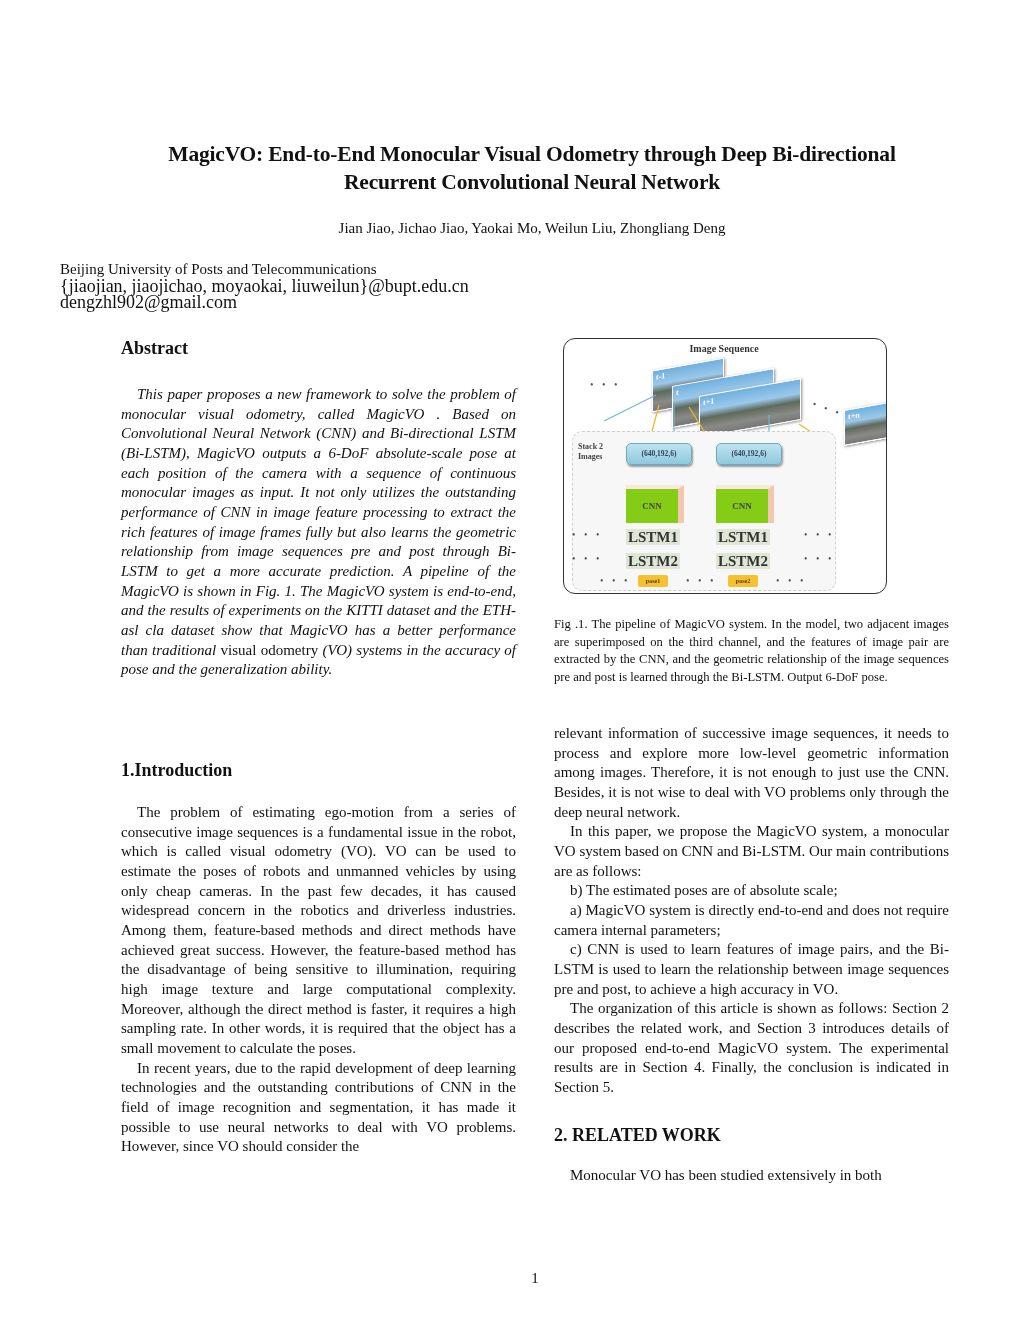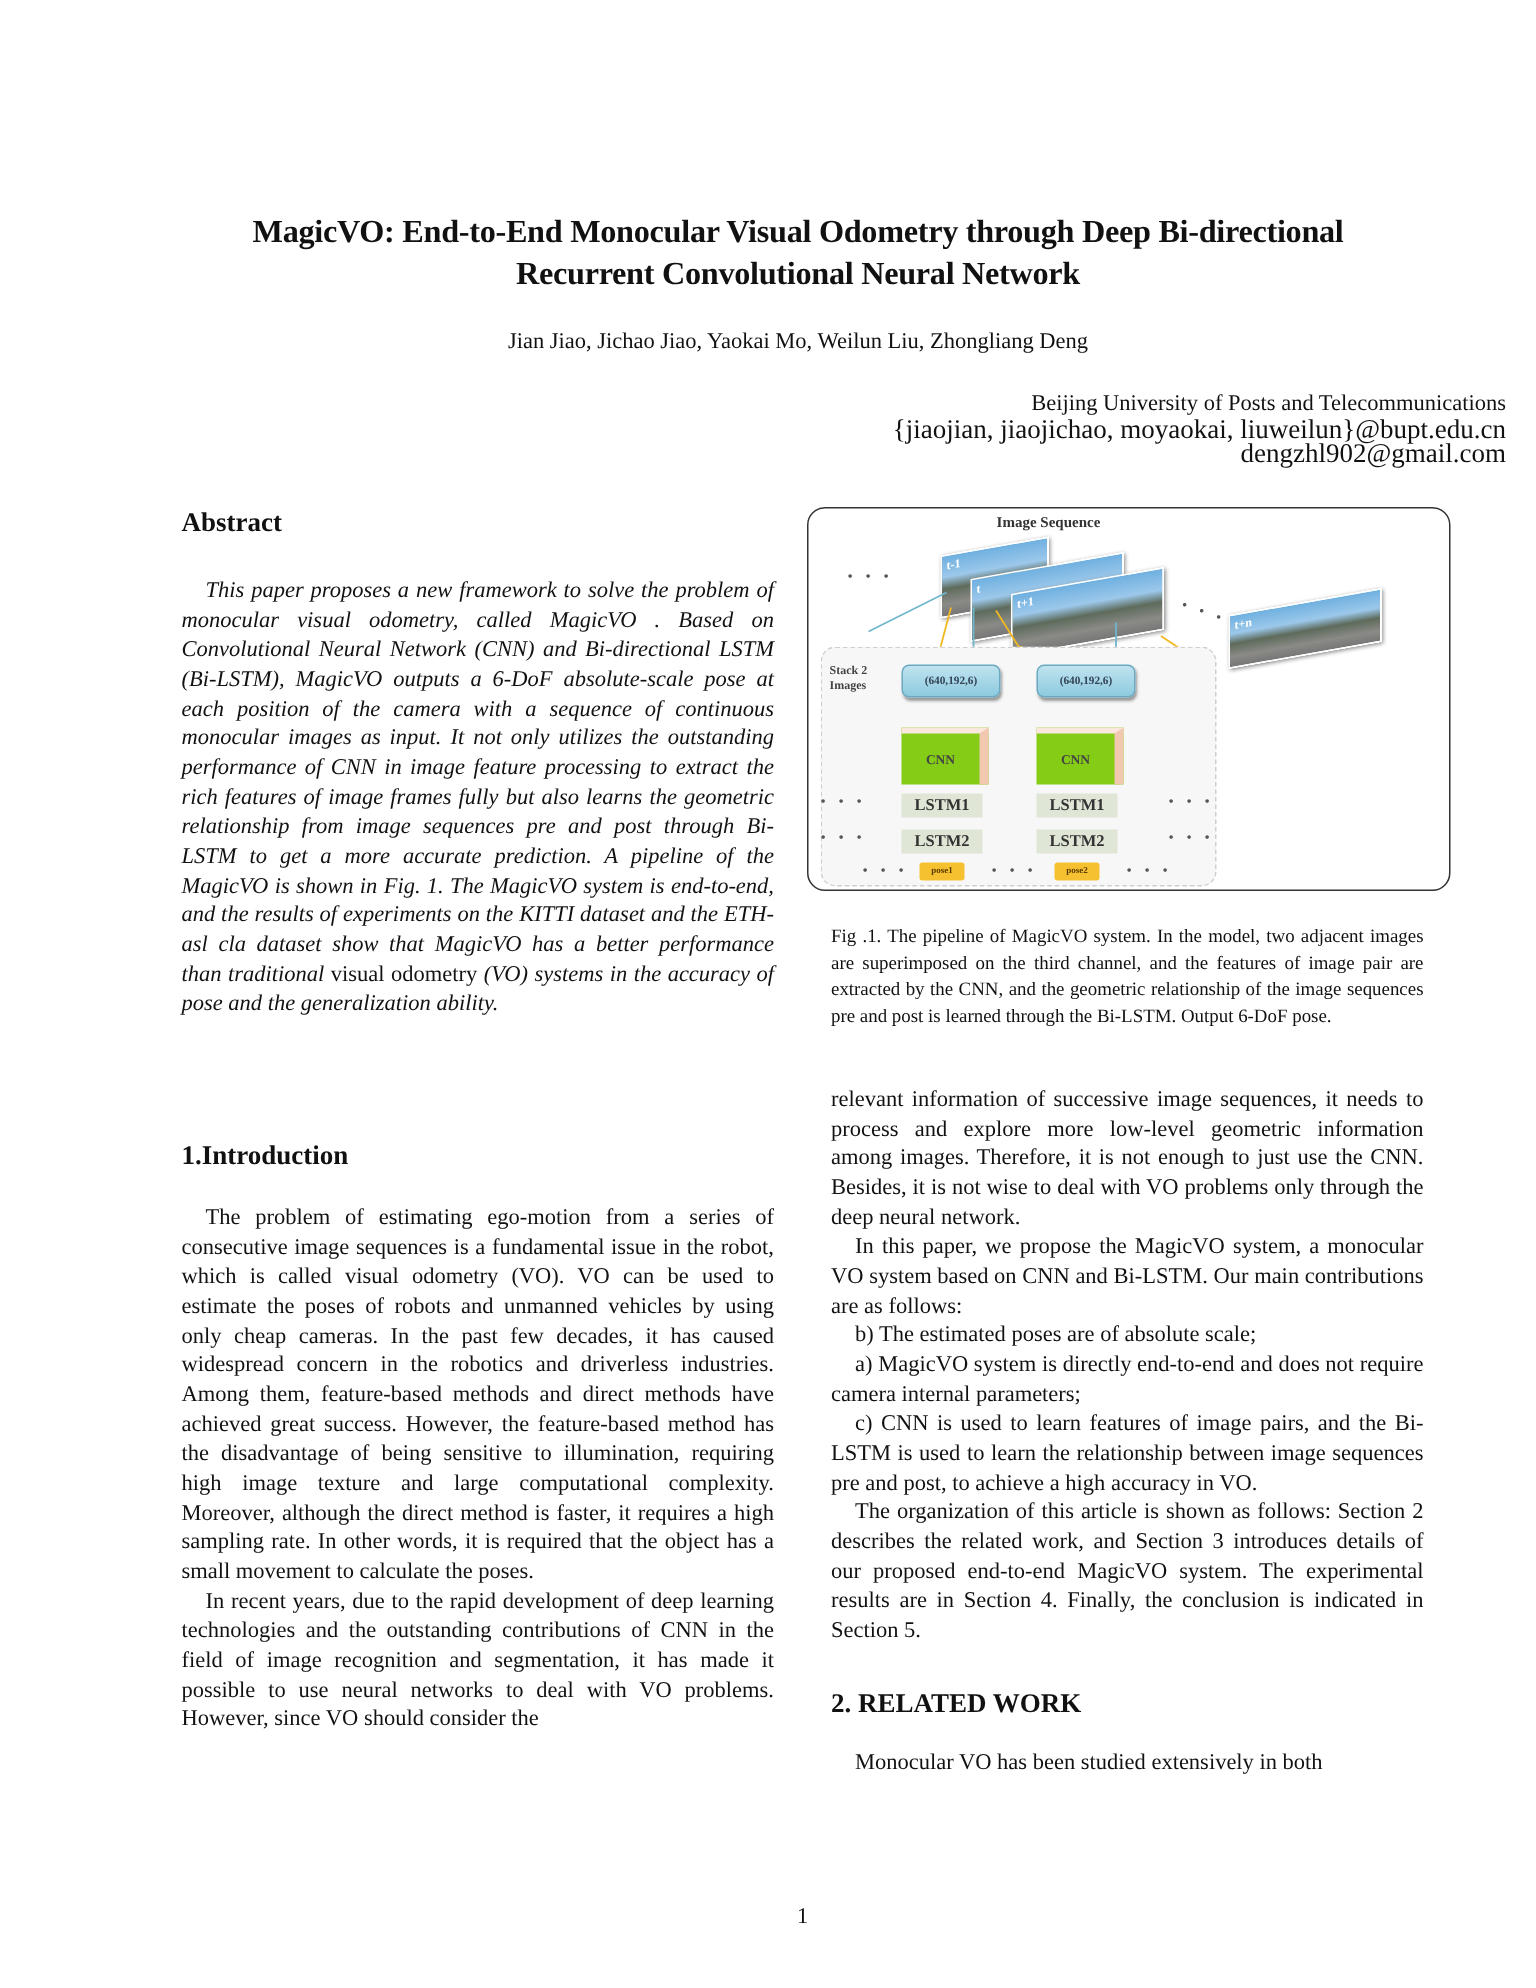--- a/index.html
+++ b/index.html
@@ -3,21 +3,21 @@
 <meta charset="utf-8">
 <style>
   html, body { margin: 0; padding: 0; background: #ffffff; }
   body { width: 1024px; height: 1325px; position: relative; overflow: hidden;
          font-family: "Liberation Serif", "DejaVu Serif", serif; color: #111; }
   .abs { position: absolute; }
 
   .title { left: 60px; width: 944px; top: 140px; text-align: center;
            font-weight: bold; font-size: 21.5px; line-height: 28px; letter-spacing: -0.2px; }
   .authors { left: 60px; width: 944px; top: 220px; text-align: center; font-size: 15px; }
-  .affil { left: 60px; width: 944px; top: 260px; text-align: right; font-size: 15px; line-height: 18px; }
+  .affil { left: 60px; width: 944px; top: 260px; text-align: left; font-size: 15px; line-height: 18px; }
   .mono { font-family: Liberation Serif, serif; font-size: 18px; line-height: 16px; display:block; }
 
   .col { font-size: 15px; line-height: 19.65px; text-align: justify; }
   .col p { margin: 0; text-indent: 16px; }
   .col p.noind { text-indent: 0; }
   .left-col { left: 121px; width: 395px; }
   .right-col { left: 554px; width: 395px; }
 
   .sec-abstract { left: 121px; width: 395px; top: 338px; text-align: left;
                   font-weight: bold; font-size: 18px; }
@@ -27,33 +27,33 @@
   .intro-h { left: 121px; top: 760px; }
   .intro { top: 803px; }
   .right-body { top: 724px; }
   .related-h { left: 554px; top: 1125px; }
   .related { left: 570px; top: 1167px; font-size: 15px; }
   .pagenum { left: 500px; width: 70px; top: 1270px; text-align: center; font-size: 15px; }
 
   .caption { left: 554px; width: 395px; top: 616px; font-size: 12.6px; line-height: 17.5px; text-align: justify; }
 
   
-  .fig { left: 538px; top: 338px; width: 429px; height: 256px; border: 1.6px solid #333;
+  .fig { left: 563px; top: 338px; width: 324px; height: 256px; border: 1.6px solid #333;
          border-radius: 12px; background: #fff; box-sizing: border-box; overflow: hidden; }
   .fig * { font-family: "Liberation Serif", serif; }
   .fig-title { left: 0; width: 320px; top: 4px; text-align: center; font-weight: bold; font-size: 10px; color:#333; }
   .stack-area { left: 8px; top: 92px; width: 262px; height: 158px; border: 1px dashed #cfcfcf;
                 border-radius: 10px; background: #f7f7f8; }
   .stack-label { left: 14px; top: 103px; font-size: 8px; font-weight: bold; color:#444; line-height: 10px; }
   .dimbox { width: 64px; height: 20px; background: linear-gradient(#bfe3ef, #8ecadf); border: 1px solid #6aa9bf;
             border-radius: 5px; box-shadow: 1px 2px 2px #999; font-size: 7.5px; font-weight: bold; color:#345;
             text-align: center; line-height: 20px; }
   .cnn { width: 52px; height: 34px; background: #84cc16; border-right: 6px solid #f2c8b0; border-top: 4px solid #fbe8dc;
          font-size: 9px; font-weight: bold; color:#444; text-align: center; line-height: 34px; }
-  .lstm { width: 54px; height: 16px; background: #dfe6d6; font-size: 11px; font-weight: bold; color: #333;
+  .lstm { width: 54px; height: 16px; background: #dfe6d6; font-size: 15px; font-weight: bold; color: #333;
           text-align: center; line-height: 16px; }
   .pose { width: 30px; height: 12px; background: #f6c130; border-radius: 2px; font-size: 6px; font-weight: bold;
           color:#5a3b00; text-align: center; line-height: 12px; }
   .frame { height: 40px; border: 1px solid #fff; box-shadow: 1px 1px 3px #888;
            background: linear-gradient(180deg, #6fb0e0 0%, #9cc8ea 35%, #5e6b5c 55%, #8a8a86 80%, #777 100%); }
   .frame span { position: absolute; left: 3px; top: 2px; font-size: 8px; color: #fff; font-weight: bold; }
   .dots { font-size: 10px; color: #555; letter-spacing: 3px; }
 </style>
 </head>
 <body>

